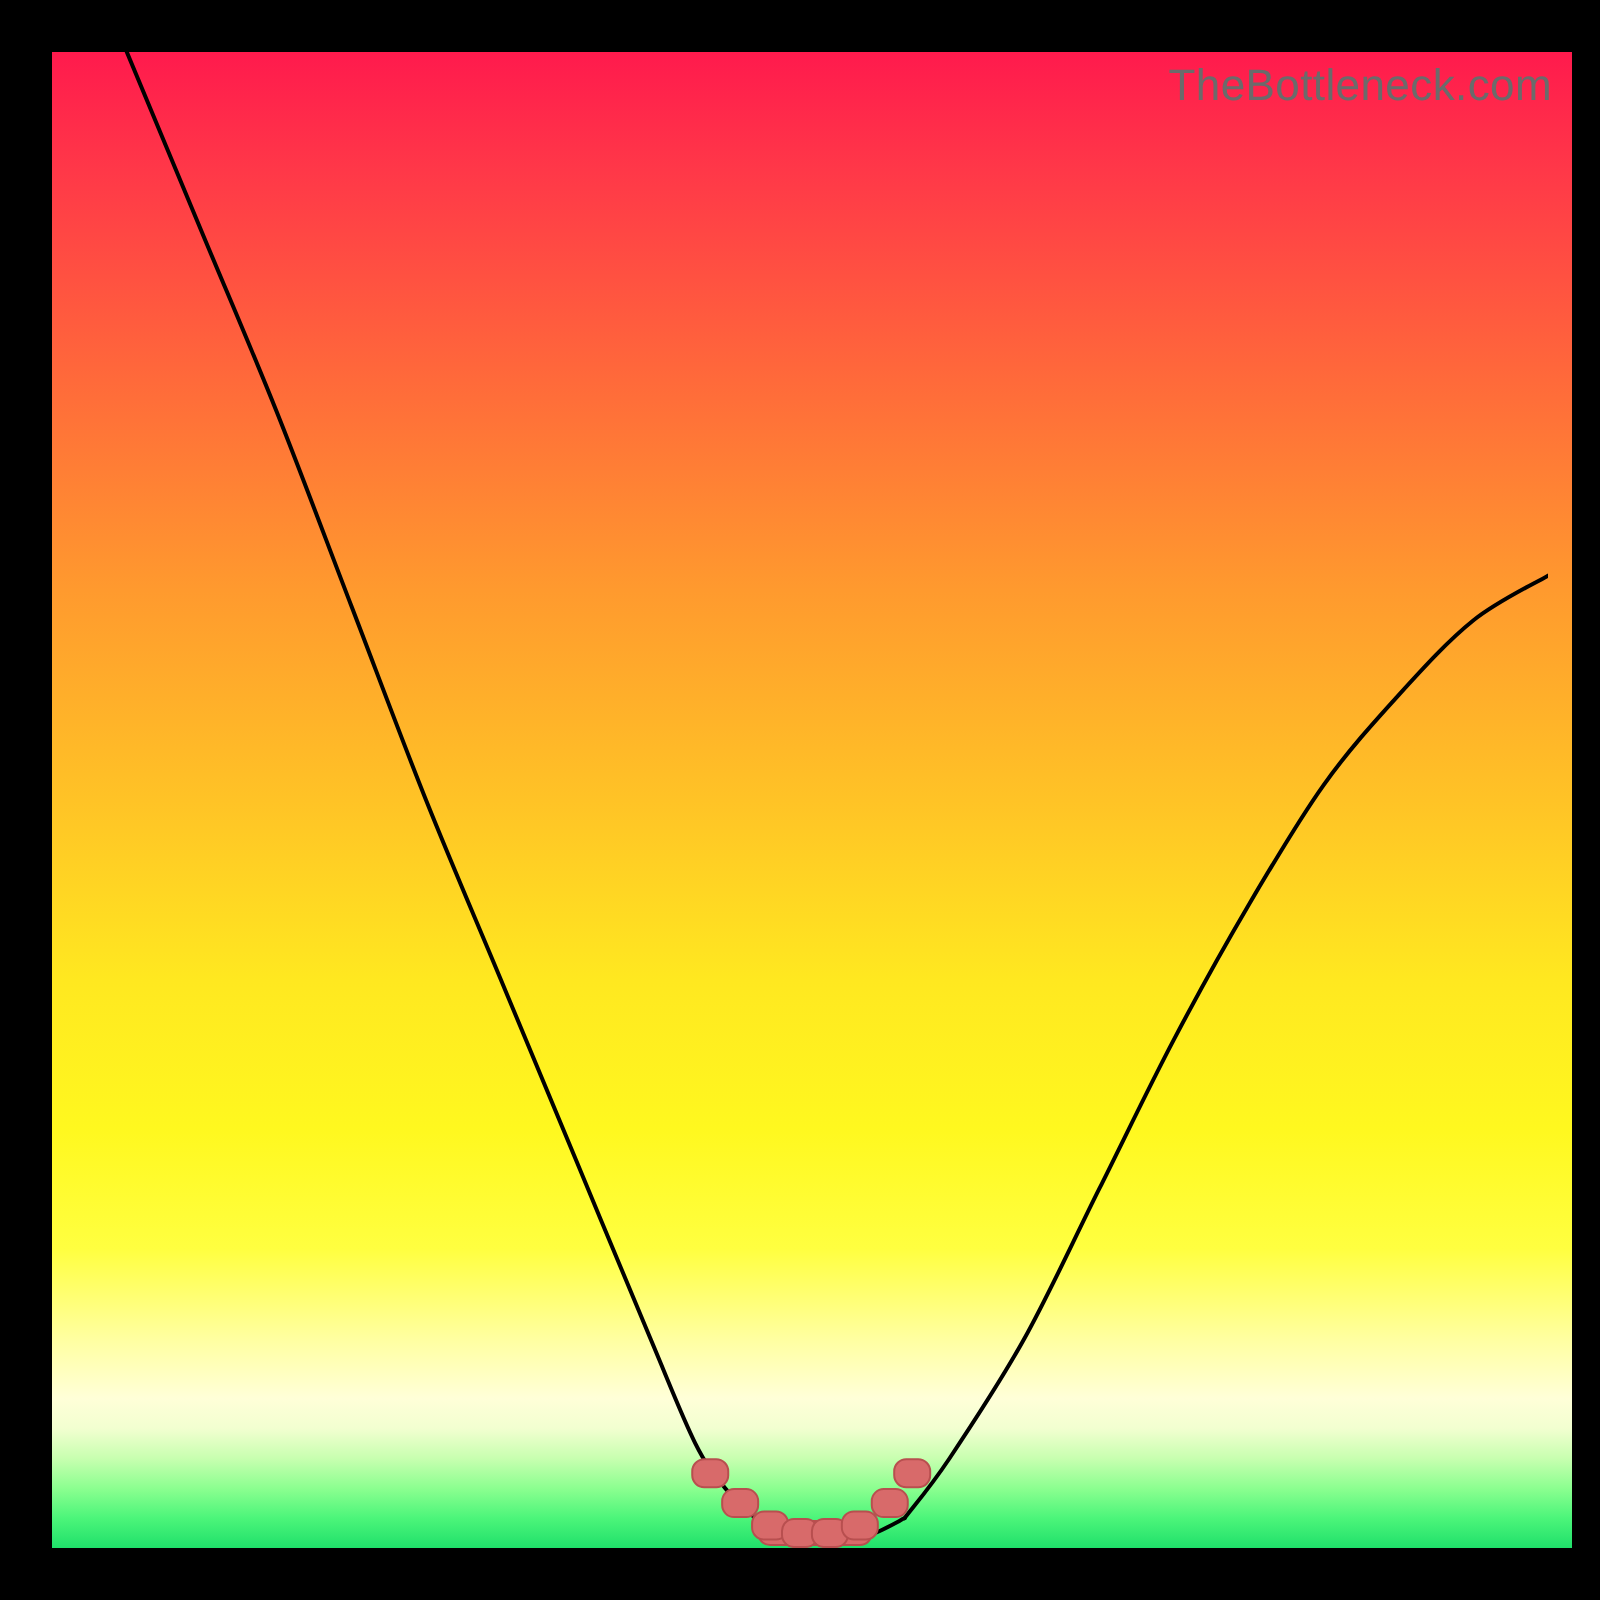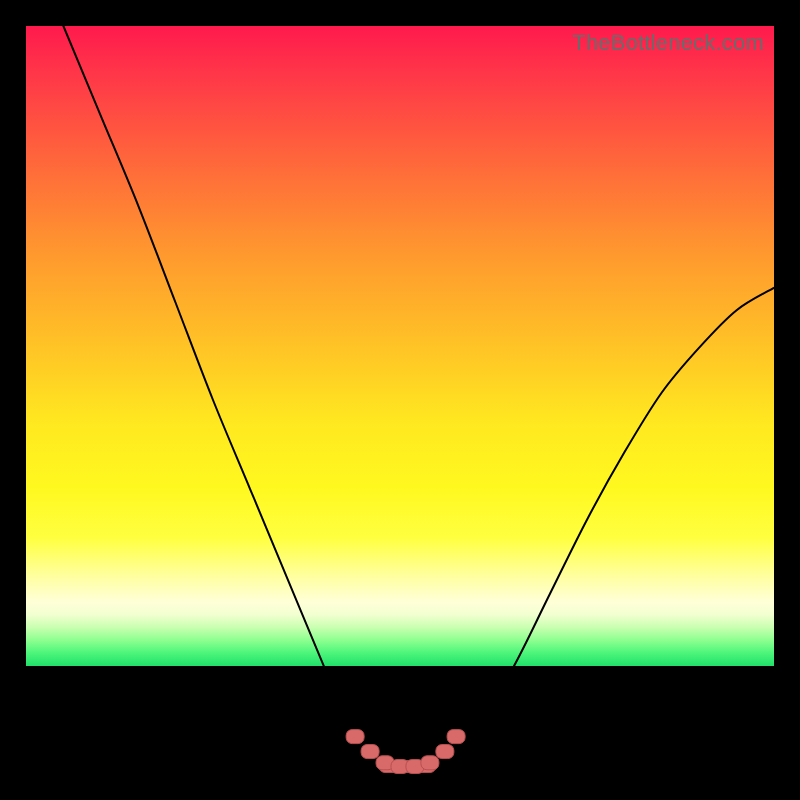--- a/index.html
+++ b/index.html
@@ -15,40 +15,41 @@
     position: absolute;
     left: 0; top: 0;
     width: 800px; height: 800px;
     background: #000;
   }
   .plot {
     position: absolute;
     left: 26px;
     top: 26px;
     width: 748px;
-    height: 640px;
+    height: 748px;
     
     background:
       linear-gradient(to bottom,
         #ff1a4d 0%,
         #ff3848 8%,
         #ff6a3a 22%,
         #ff9a2e 36%,
         #ffc326 50%,
         #ffe820 62%,
         #fff81f 72%,
         #ffff40 80%,
         #ffffa0 86%,
         #ffffd8 90%,
         #f2ffd0 92%,
         #c8ffb0 94%,
         #8cff90 96%,
         #4cf57a 98%,
         #1fe06a 100%
       );
+    padding-left: 12px;
   }
   .watermark {
     position: absolute;
     top: 4px;
     right: 10px;
     color: #6b6b6b;
     font-size: 22px;
     letter-spacing: 0.2px;
     font-weight: 400;
     user-select: none;

